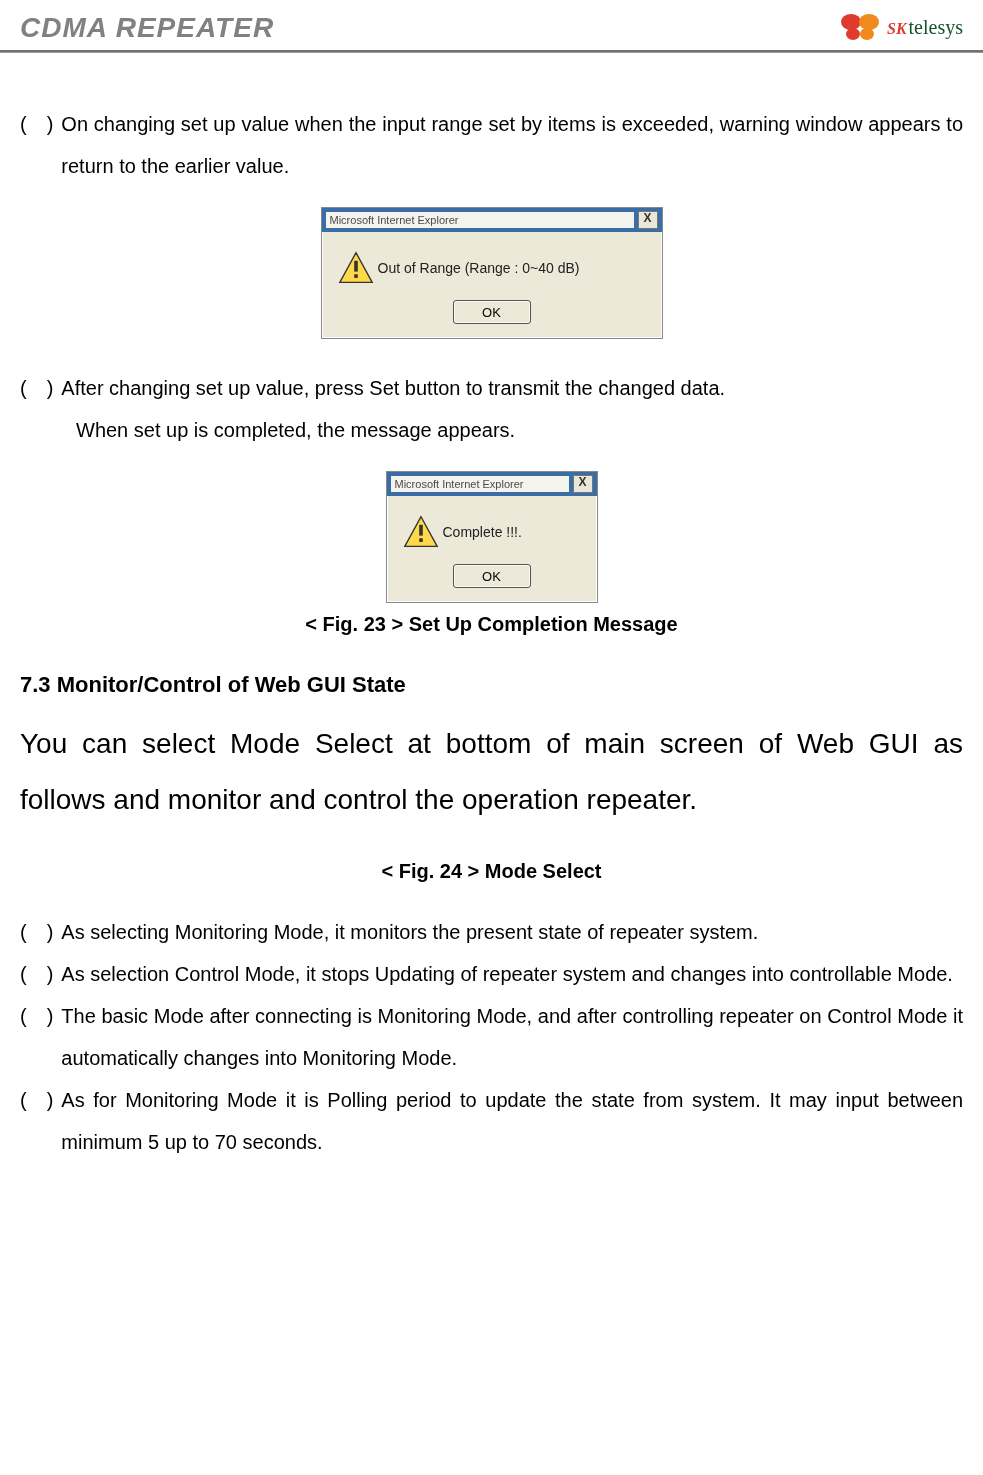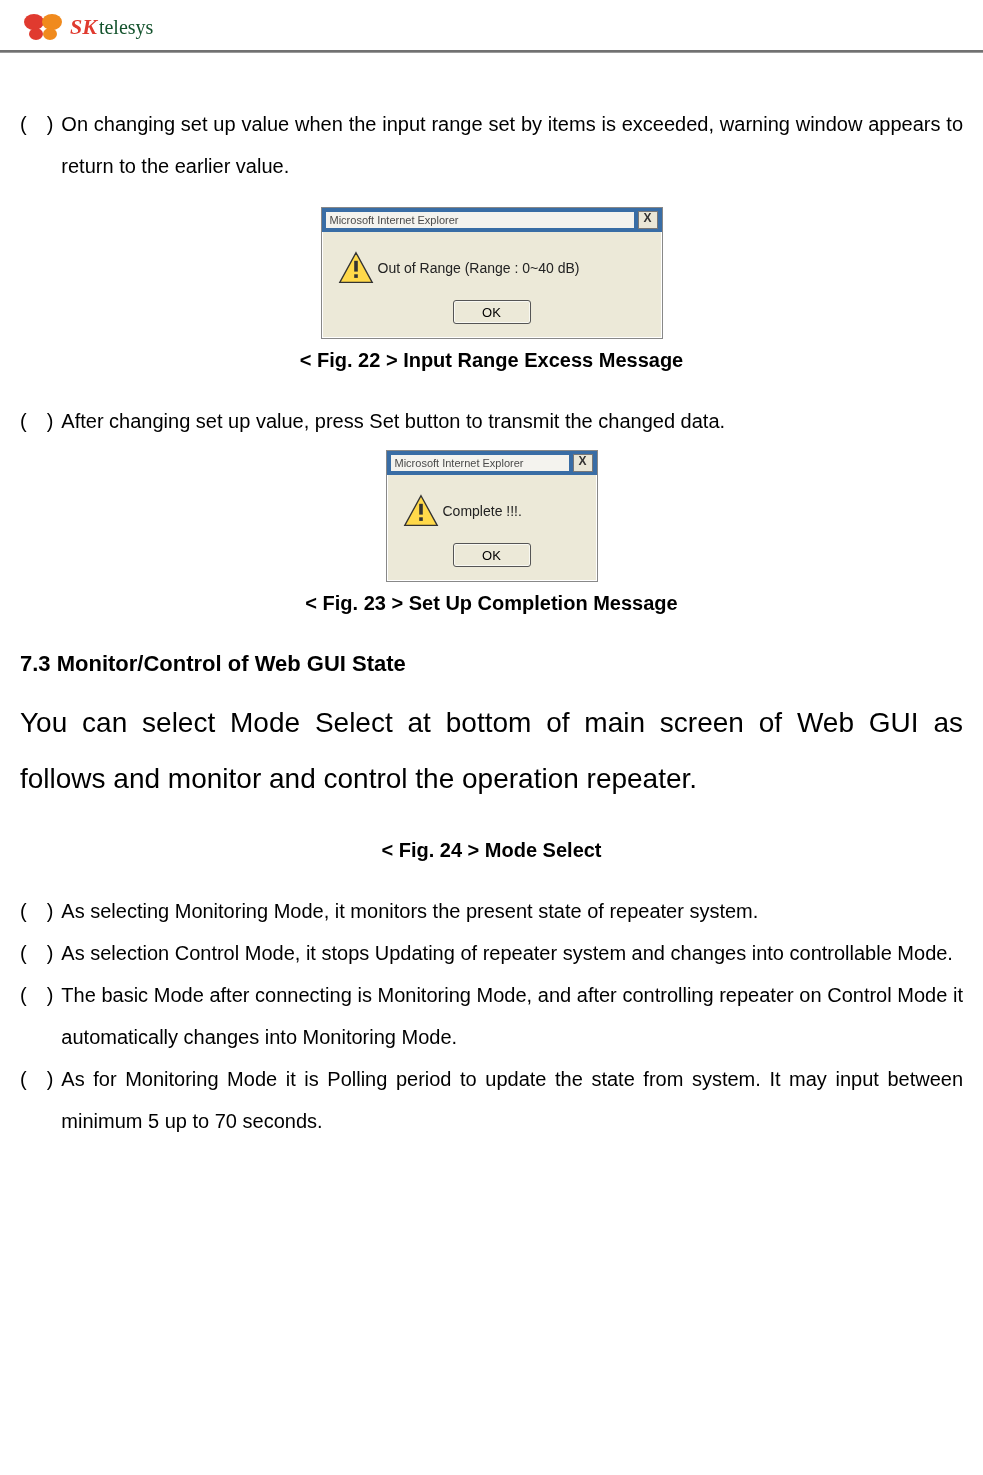--- a/index.html
+++ b/index.html
@@ -187,29 +187,30 @@
   .sub-lines .para {
     margin-bottom: 0;
   }
 </style>
 </head>
 <body>
 
 <div class="page">
 
   <div class="header">
+    <div class="header-title">CDMA REPEATER</div>
     <div class="logo">
       <svg width="46" height="34" viewBox="0 0 46 34">
         <ellipse cx="14" cy="12" rx="10" ry="8" fill="#e03a2f"></ellipse>
         <ellipse cx="32" cy="12" rx="10" ry="8" fill="#f08a1d"></ellipse>
         <ellipse cx="16" cy="24" rx="7" ry="6" fill="#e03a2f"></ellipse>
         <ellipse cx="30" cy="24" rx="7" ry="6" fill="#f08a1d"></ellipse>
       </svg>
       <div style="display:flex;align-items:baseline;gap:2px;">
-        <span style="font-family:Georgia,serif;font-style:italic;font-weight:bold;font-size:22px;color:#e03a2f;">SK</span>
+        <span style="font-family:Georgia,serif;font-style:italic;font-weight:bold;font-size:16px;color:#e03a2f;">SK</span>
         <span style="font-family:Georgia,serif;font-size:20px;color:#14532d;">telesys</span>
       </div>
     </div>
   </div>
   <div class="hr"></div>
   <div class="hr-thin"></div>
 
   <div class="content">
 
     <div class="para">
@@ -228,26 +229,28 @@
             <polygon points="20,3 38,36 2,36" fill="#ffd94a" stroke="#333" stroke-width="1.5"></polygon>
             <rect x="18" y="12" width="4" height="12" fill="#333"></rect>
             <rect x="18" y="27" width="4" height="4" fill="#333"></rect>
           </svg>
           <span class="dlg-msg">Out of Range (Range : 0~40 dB)</span>
         </div>
         <div class="dlg-footer">
           <button class="ok-btn">OK</button>
         </div>
       </div>
-      <div class="caption">&lt; Fig. 22 &gt; Input Range Excess Message</div>
     </div>
 
     <div class="para" style="margin-bottom:0;">
       <span class="bullet">(　)</span>
       <span class="txt">After changing set up value, press Set button to transmit the changed data.</span>
+    </div>
+    <div class="para" style="padding-left:56px;">
+      <span class="txt">When set up is completed, the message appears.</span>
     </div>
 
     <div class="fig-wrap">
       <div class="dlg small">
         <div class="dlg-title">
           <span class="title-text">Microsoft Internet Explorer</span>
           <span class="close-btn">X</span>
         </div>
         <div class="dlg-body">
           <svg class="warn-icon" viewBox="0 0 40 40">

